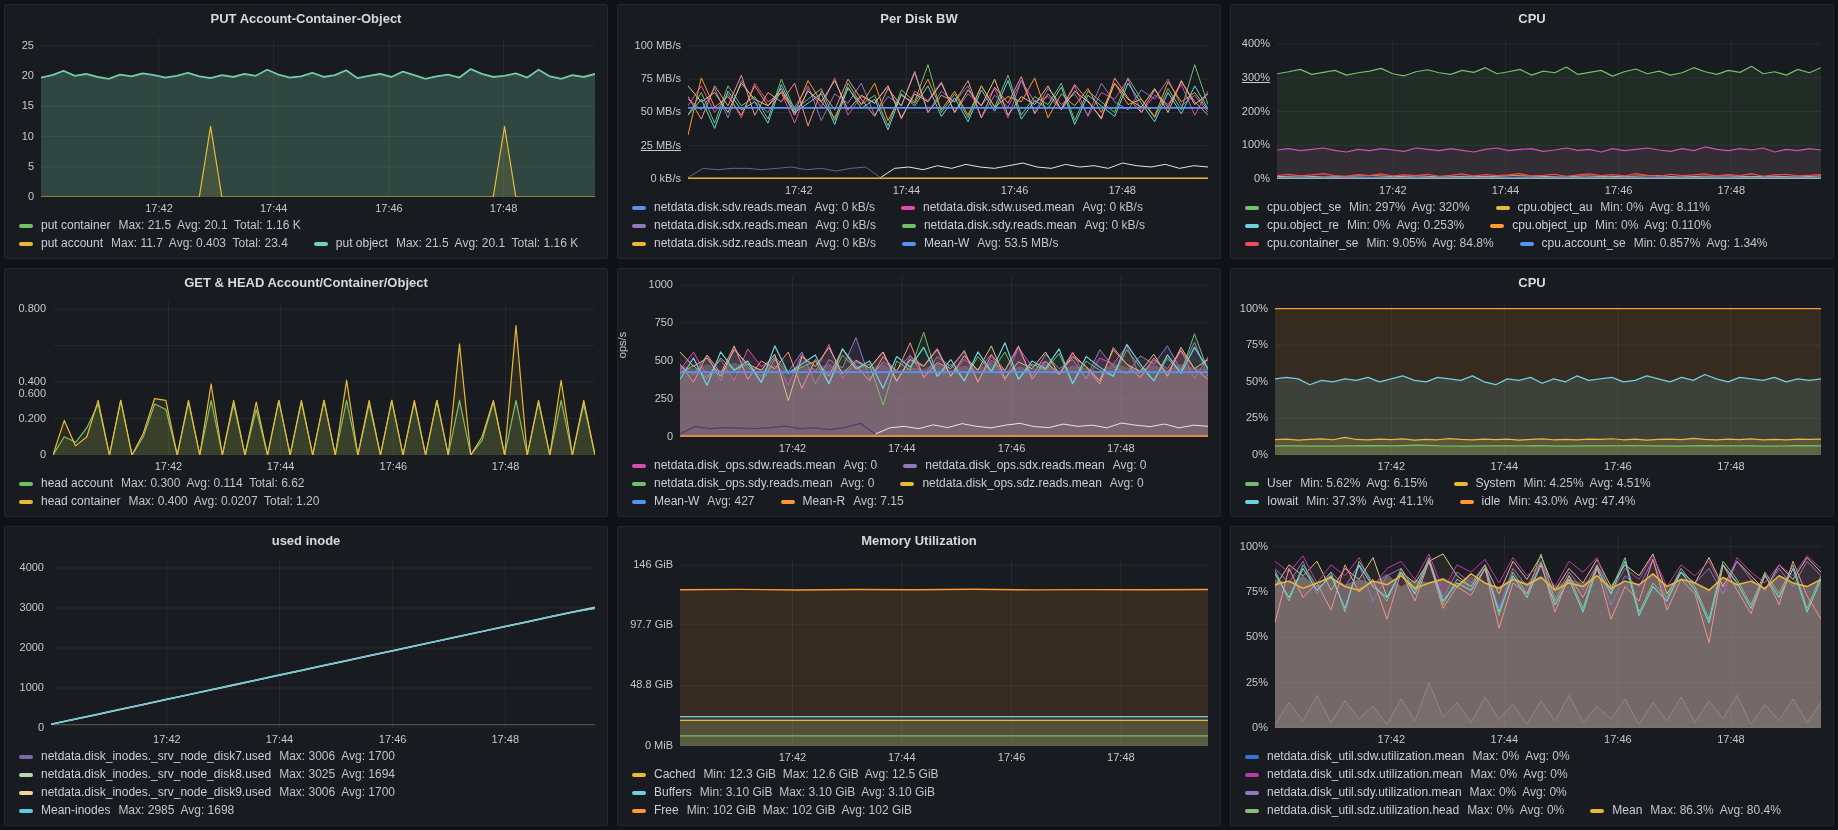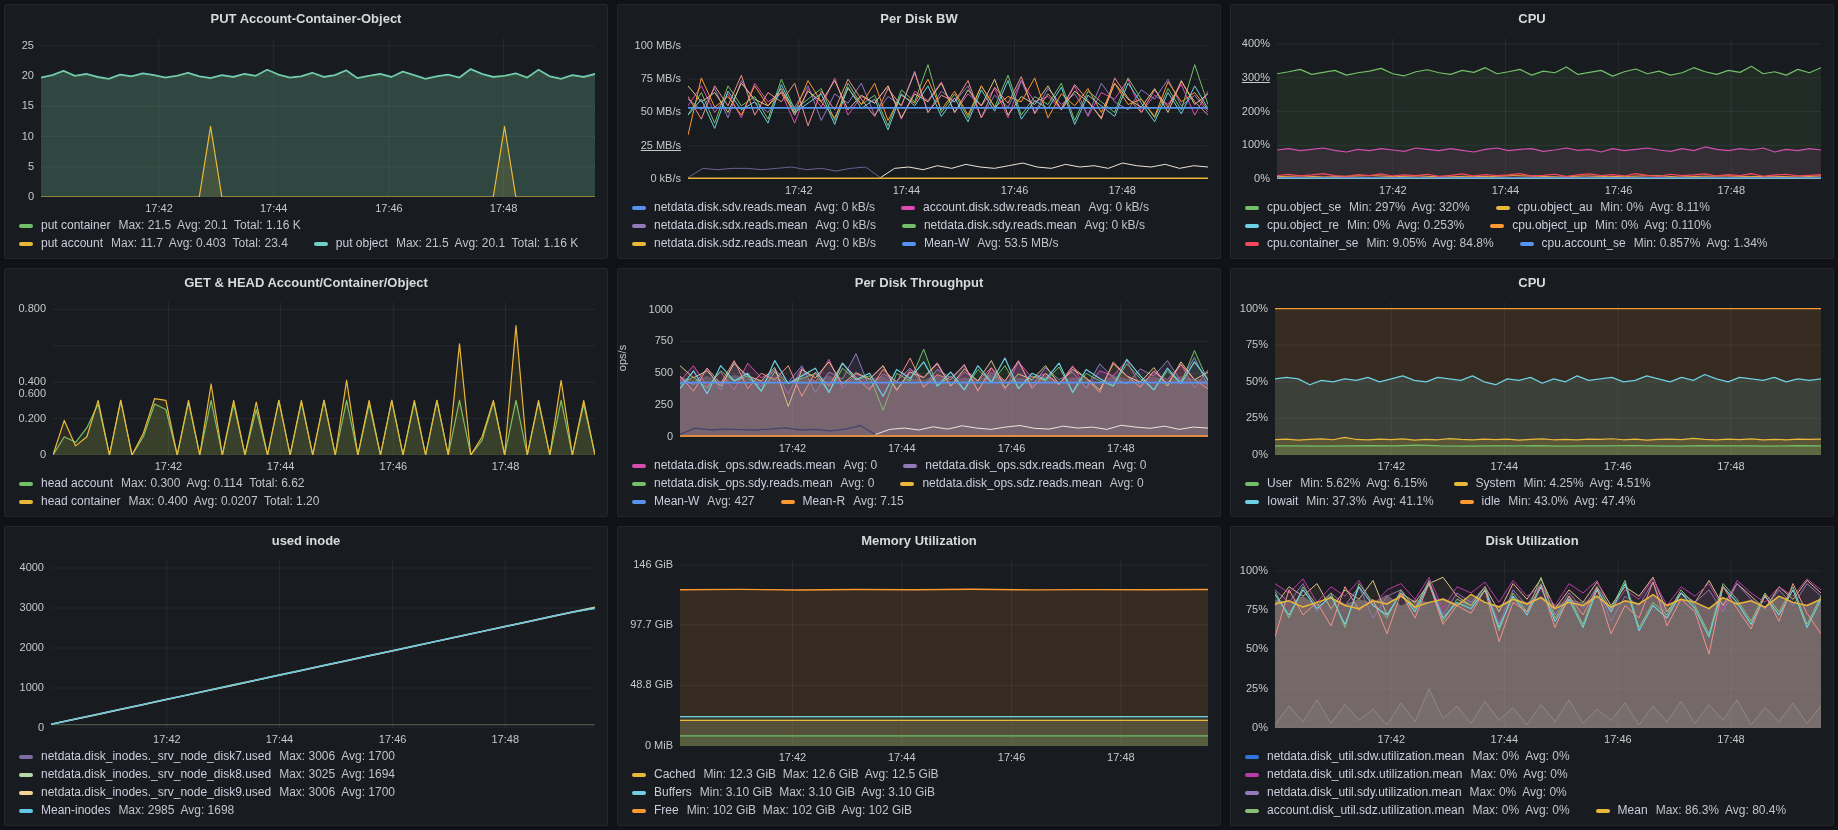--- a/index.html
+++ b/index.html
@@ -137,21 +137,21 @@
       </div>
       <div class="legend">
         <div class="legend-row">
           <span class="legend-item">
             <span class="legend-marker" style="background: rgb(87, 148, 242);"></span>
             <span class="legend-label">netdata.disk.sdv.reads.mean</span>
             <span class="legend-stats">Avg: 0 kB/s</span>
           </span>
           <span class="legend-item">
             <span class="legend-marker" style="background: rgb(222, 75, 178);"></span>
-            <span class="legend-label">account.disk.sdw.reads.mean</span>
+            <span class="legend-label">netdata.disk.sdw.used.mean</span>
             <span class="legend-stats">Avg: 0 kB/s</span>
           </span>
         </div>
         <div class="legend-row">
           <span class="legend-item">
             <span class="legend-marker" style="background: rgb(145, 121, 187);"></span>
             <span class="legend-label">netdata.disk.sdx.reads.mean</span>
             <span class="legend-stats">Avg: 0 kB/s</span>
           </span>
           <span class="legend-item">
@@ -298,21 +298,20 @@
         <div class="legend-row">
           <span class="legend-item">
             <span class="legend-marker" style="background: rgb(234, 184, 57);"></span>
             <span class="legend-label">head container</span>
             <span class="legend-stats">Max: 0.400  Avg: 0.0207  Total: 1.20</span>
           </span>
         </div>
       </div>
     </div>
     <div class="panel">
-      <div class="panel-title">Per Disk Throughput</div>
       <div class="chart" style="padding-left: 56px;">
         <div class="yaxis" style="width: 56px; top: 5px; bottom: 20px;">
           <div class="ytick" style="top: calc(100% - 7px);">0</div>
           <div class="ytick" style="top: calc(76.42% - 7px);">250</div>
           <div class="ytick" style="top: calc(52.83% - 7px);">500</div>
           <div class="ytick" style="top: calc(29.25% - 7px);">750</div>
           <div class="ytick" style="top: calc(5.66% - 7px);">1000</div>
         </div>
         <div class="ylabel">ops/s</div>
         <div class="plot" style="left: 56px;">
@@ -575,21 +574,20 @@
         <div class="legend-row">
           <span class="legend-item">
             <span class="legend-marker" style="background: rgb(255, 152, 48);"></span>
             <span class="legend-label">Free</span>
             <span class="legend-stats">Min: 102 GiB  Max: 102 GiB  Avg: 102 GiB</span>
           </span>
         </div>
       </div>
     </div>
     <div class="panel">
-      <div class="panel-title">Disk Utilization</div>
       <div class="chart" style="padding-left: 38px;">
         <div class="yaxis" style="width: 38px; top: 5px; bottom: 20px;">
           <div class="ytick" style="top: calc(100% - 7px);">0%</div>
           <div class="ytick" style="top: calc(76.64% - 7px);">25%</div>
           <div class="ytick" style="top: calc(53.27% - 7px);">50%</div>
           <div class="ytick" style="top: calc(29.91% - 7px);">75%</div>
           <div class="ytick" style="top: calc(6.54% - 7px);">100%</div>
         </div>
         <div class="plot" style="left: 38px;">
           <svg viewBox="0 0 1000 400" preserveAspectRatio="none">
@@ -643,21 +641,21 @@
         <div class="legend-row">
           <span class="legend-item">
             <span class="legend-marker" style="background: rgb(145, 121, 187);"></span>
             <span class="legend-label">netdata.disk_util.sdy.utilization.mean</span>
             <span class="legend-stats">Max: 0%  Avg: 0%</span>
           </span>
         </div>
         <div class="legend-row">
           <span class="legend-item">
             <span class="legend-marker" style="background: rgb(138, 189, 116);"></span>
-            <span class="legend-label">account.disk_util.sdz.utilization.mean</span>
+            <span class="legend-label">netdata.disk_util.sdz.utilization.head</span>
             <span class="legend-stats">Max: 0%  Avg: 0%</span>
           </span>
           <span class="legend-item">
             <span class="legend-marker" style="background: rgb(234, 184, 57);"></span>
             <span class="legend-label">Mean</span>
             <span class="legend-stats">Max: 86.3%  Avg: 80.4%</span>
           </span>
         </div>
       </div>
     </div>

